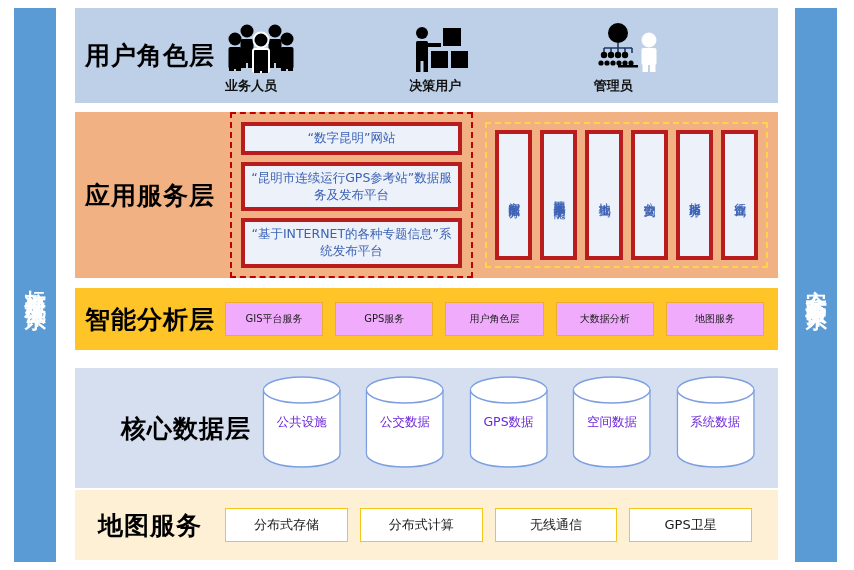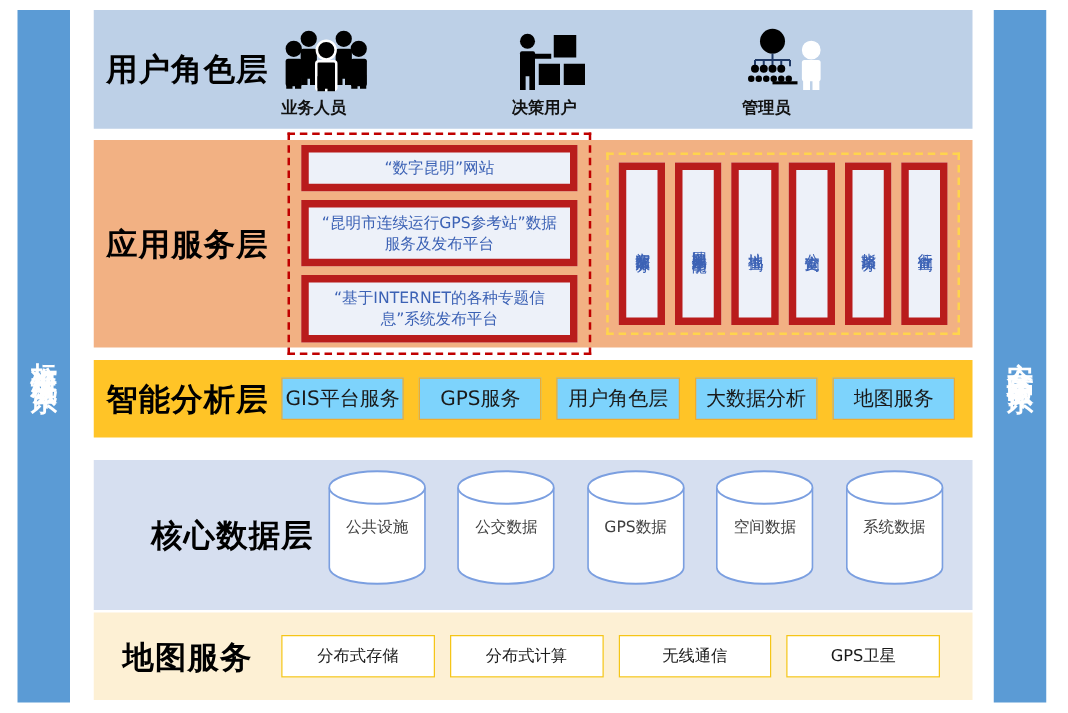--- a/index.html
+++ b/index.html
@@ -69,57 +69,57 @@
   }
   .dash-yellow{
     border:2px dashed #FFD44D;
     padding:7px 8px;
     display:flex;gap:8px;
     flex:1 1 auto;box-sizing:border-box;
     height:146px;align-items:center;
   }
   .wbox{
     background:#EDF1F9;
-    border:6px solid #b91c1c;
+    border:4px solid #b91c1c;
     color:#3C62B5;
     display:flex;align-items:center;justify-content:center;
     text-align:center;
     font-size:12.5px;
     line-height:1.35;
     box-sizing:border-box;
   }
   .app-wide{width:100%;min-height:32px;padding:4px 6px;}
   .vbox{
     flex:1 1 0;height:130px;
     writing-mode:vertical-rl;
     text-orientation:upright;
     font-size:12px;line-height:1.45;letter-spacing:1px;
     padding:6px 2px;
   }
 
   
   .ai-body{display:flex;align-items:center;height:62px;gap:12px;padding-right:14px;}
   .pill{
     flex:1 1 0;height:34px;
-    background:#7dd3fc;
+    background:#f0abfc;
     border:1px solid #F0AB2E;
     display:flex;align-items:center;justify-content:center;
-    font-size:16px;color:#1a1a1a;
+    font-size:10px;color:#1a1a1a;
     box-sizing:border-box;
   }
 
   
   .data-body{display:flex;align-items:center;height:107px;gap:22px;padding-right:22px;}
   .cyl{
     flex:1 1 0;height:92px;position:relative;
   }
   .cyl-svg{width:100%;height:100%;display:block;}
   .cyl-label{
     position:absolute;left:0;right:0;top:50%;transform:translateY(-50%);
-    text-align:center;font-size:12.5px;color:#404040;
+    text-align:center;font-size:12.5px;color:#6d28d9;
   }
 
   
   .plat-body{display:flex;align-items:center;height:70px;gap:12px;padding-right:26px;}
   .pill-y{
     flex:1 1 0;height:34px;
     background:#ffffff;
     border:1px solid #F5C518;
     display:flex;align-items:center;justify-content:center;
     font-size:13px;color:#1a1a1a;

